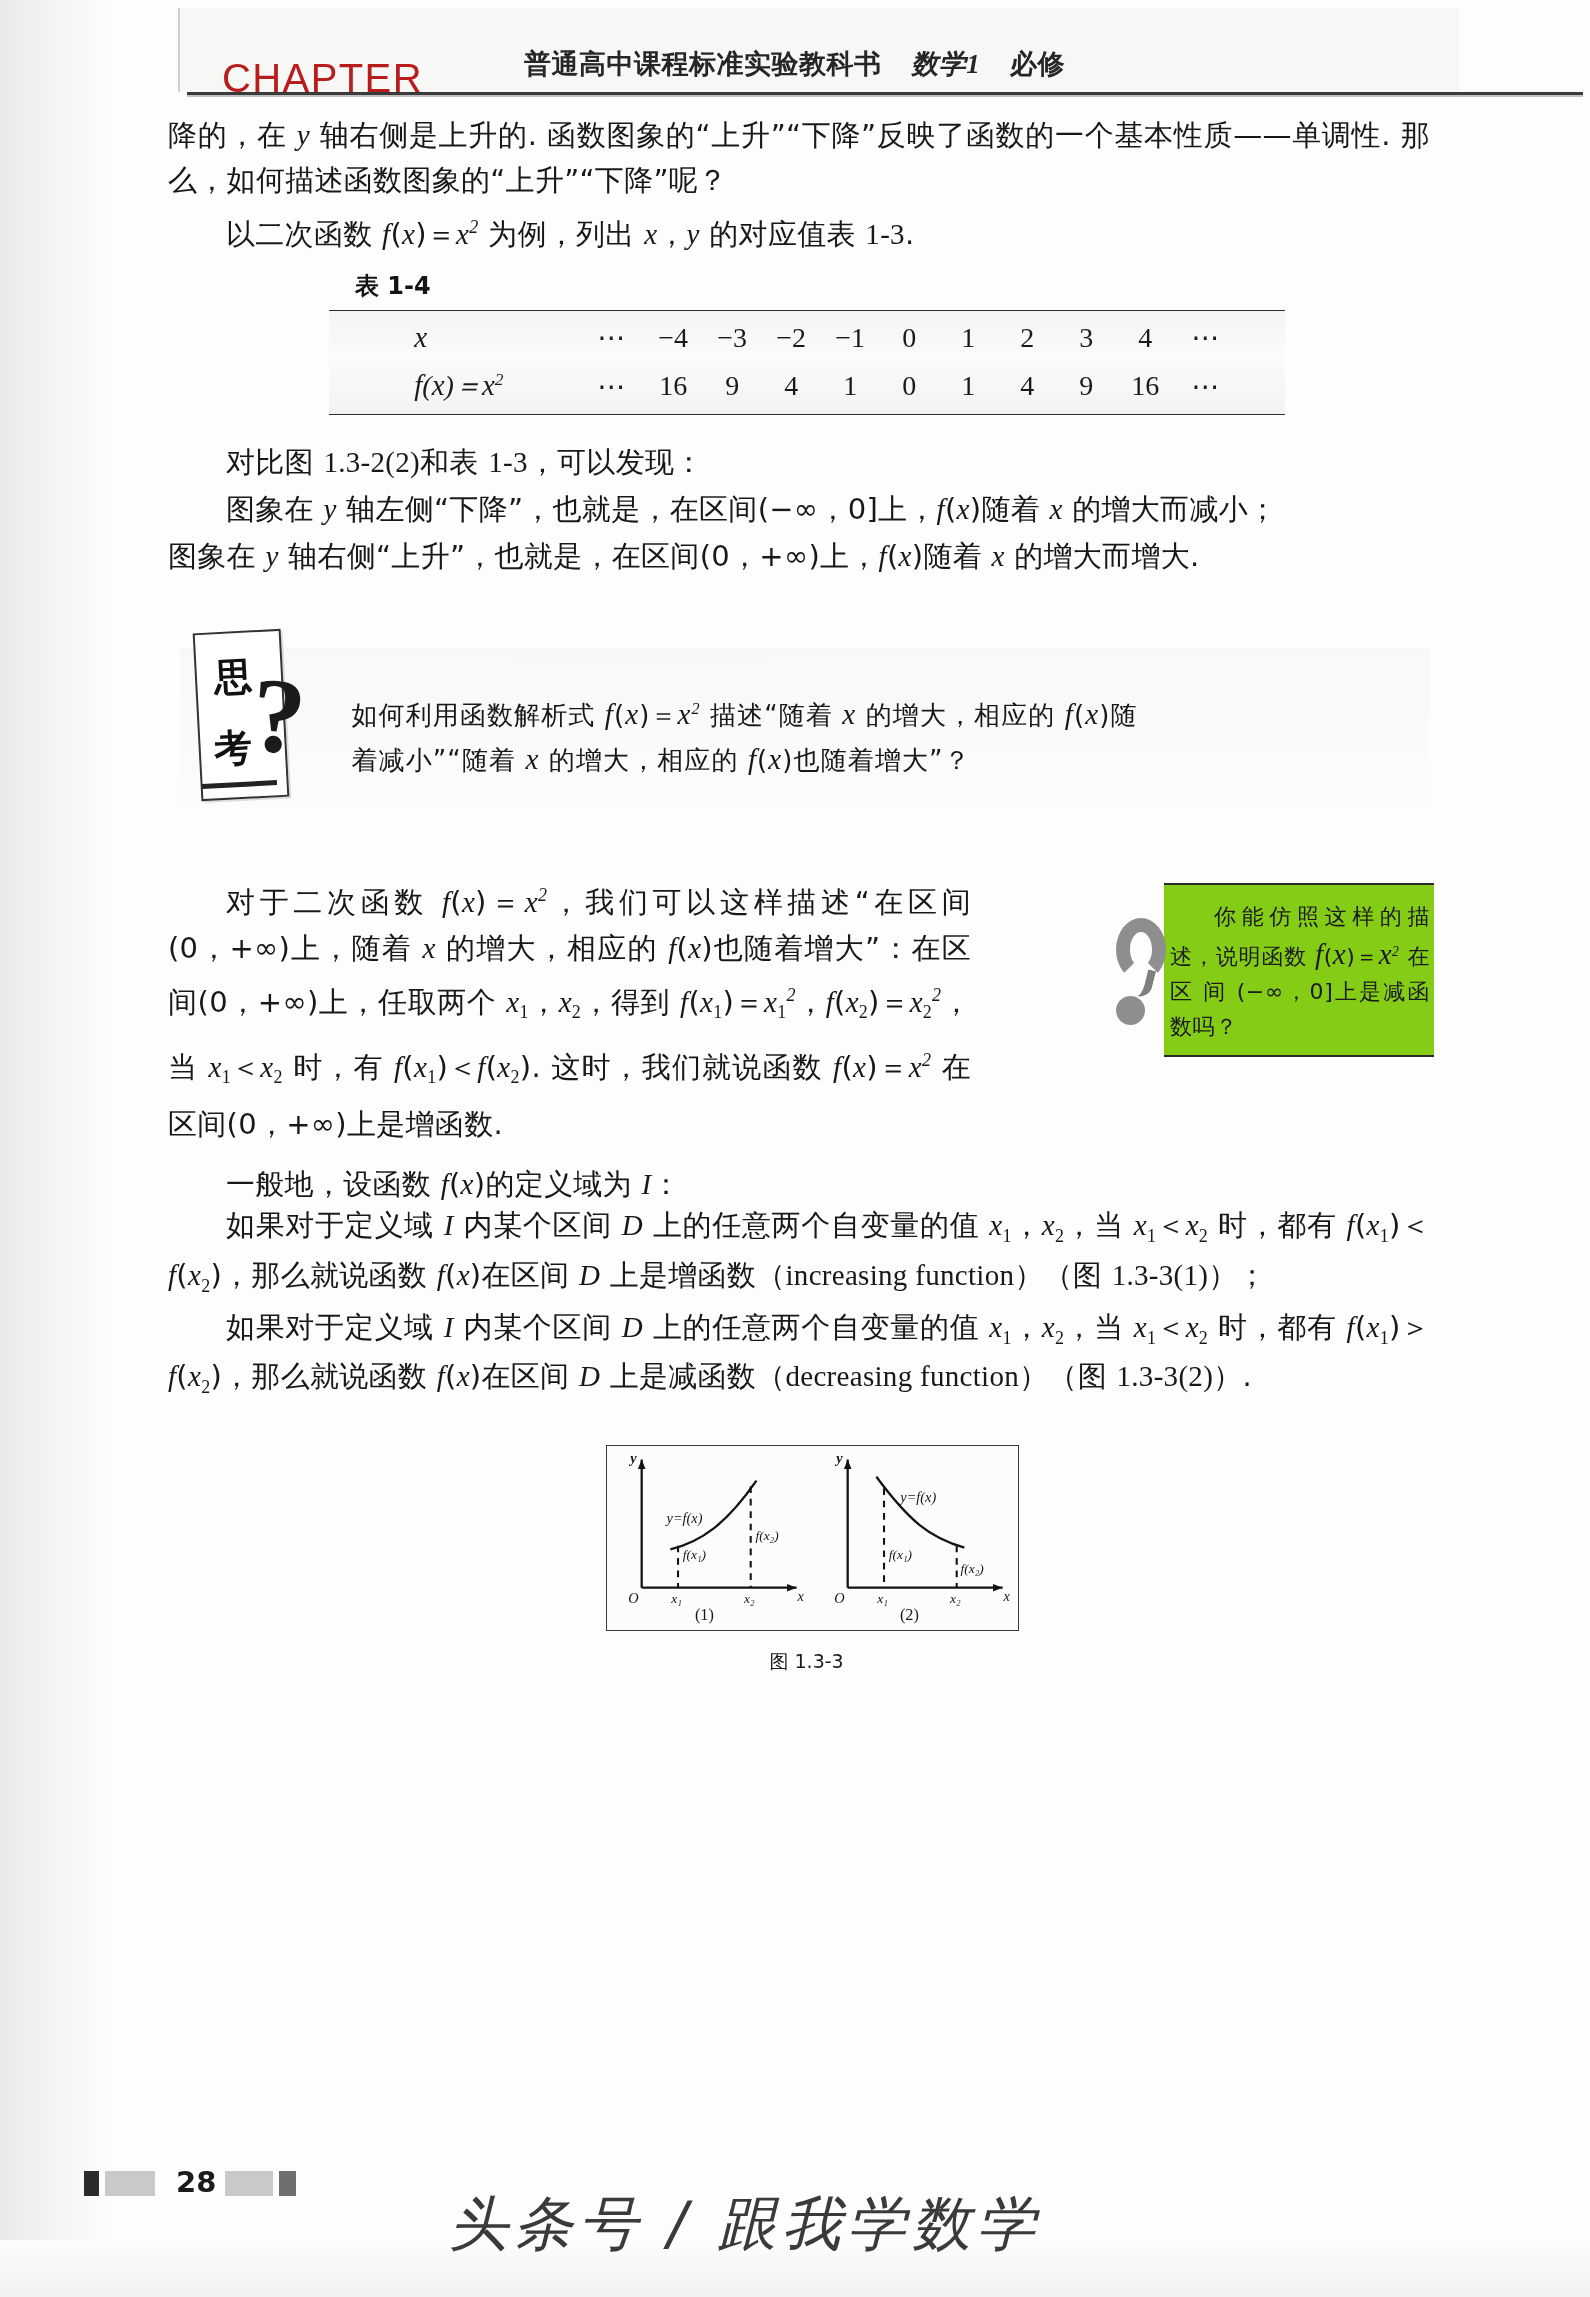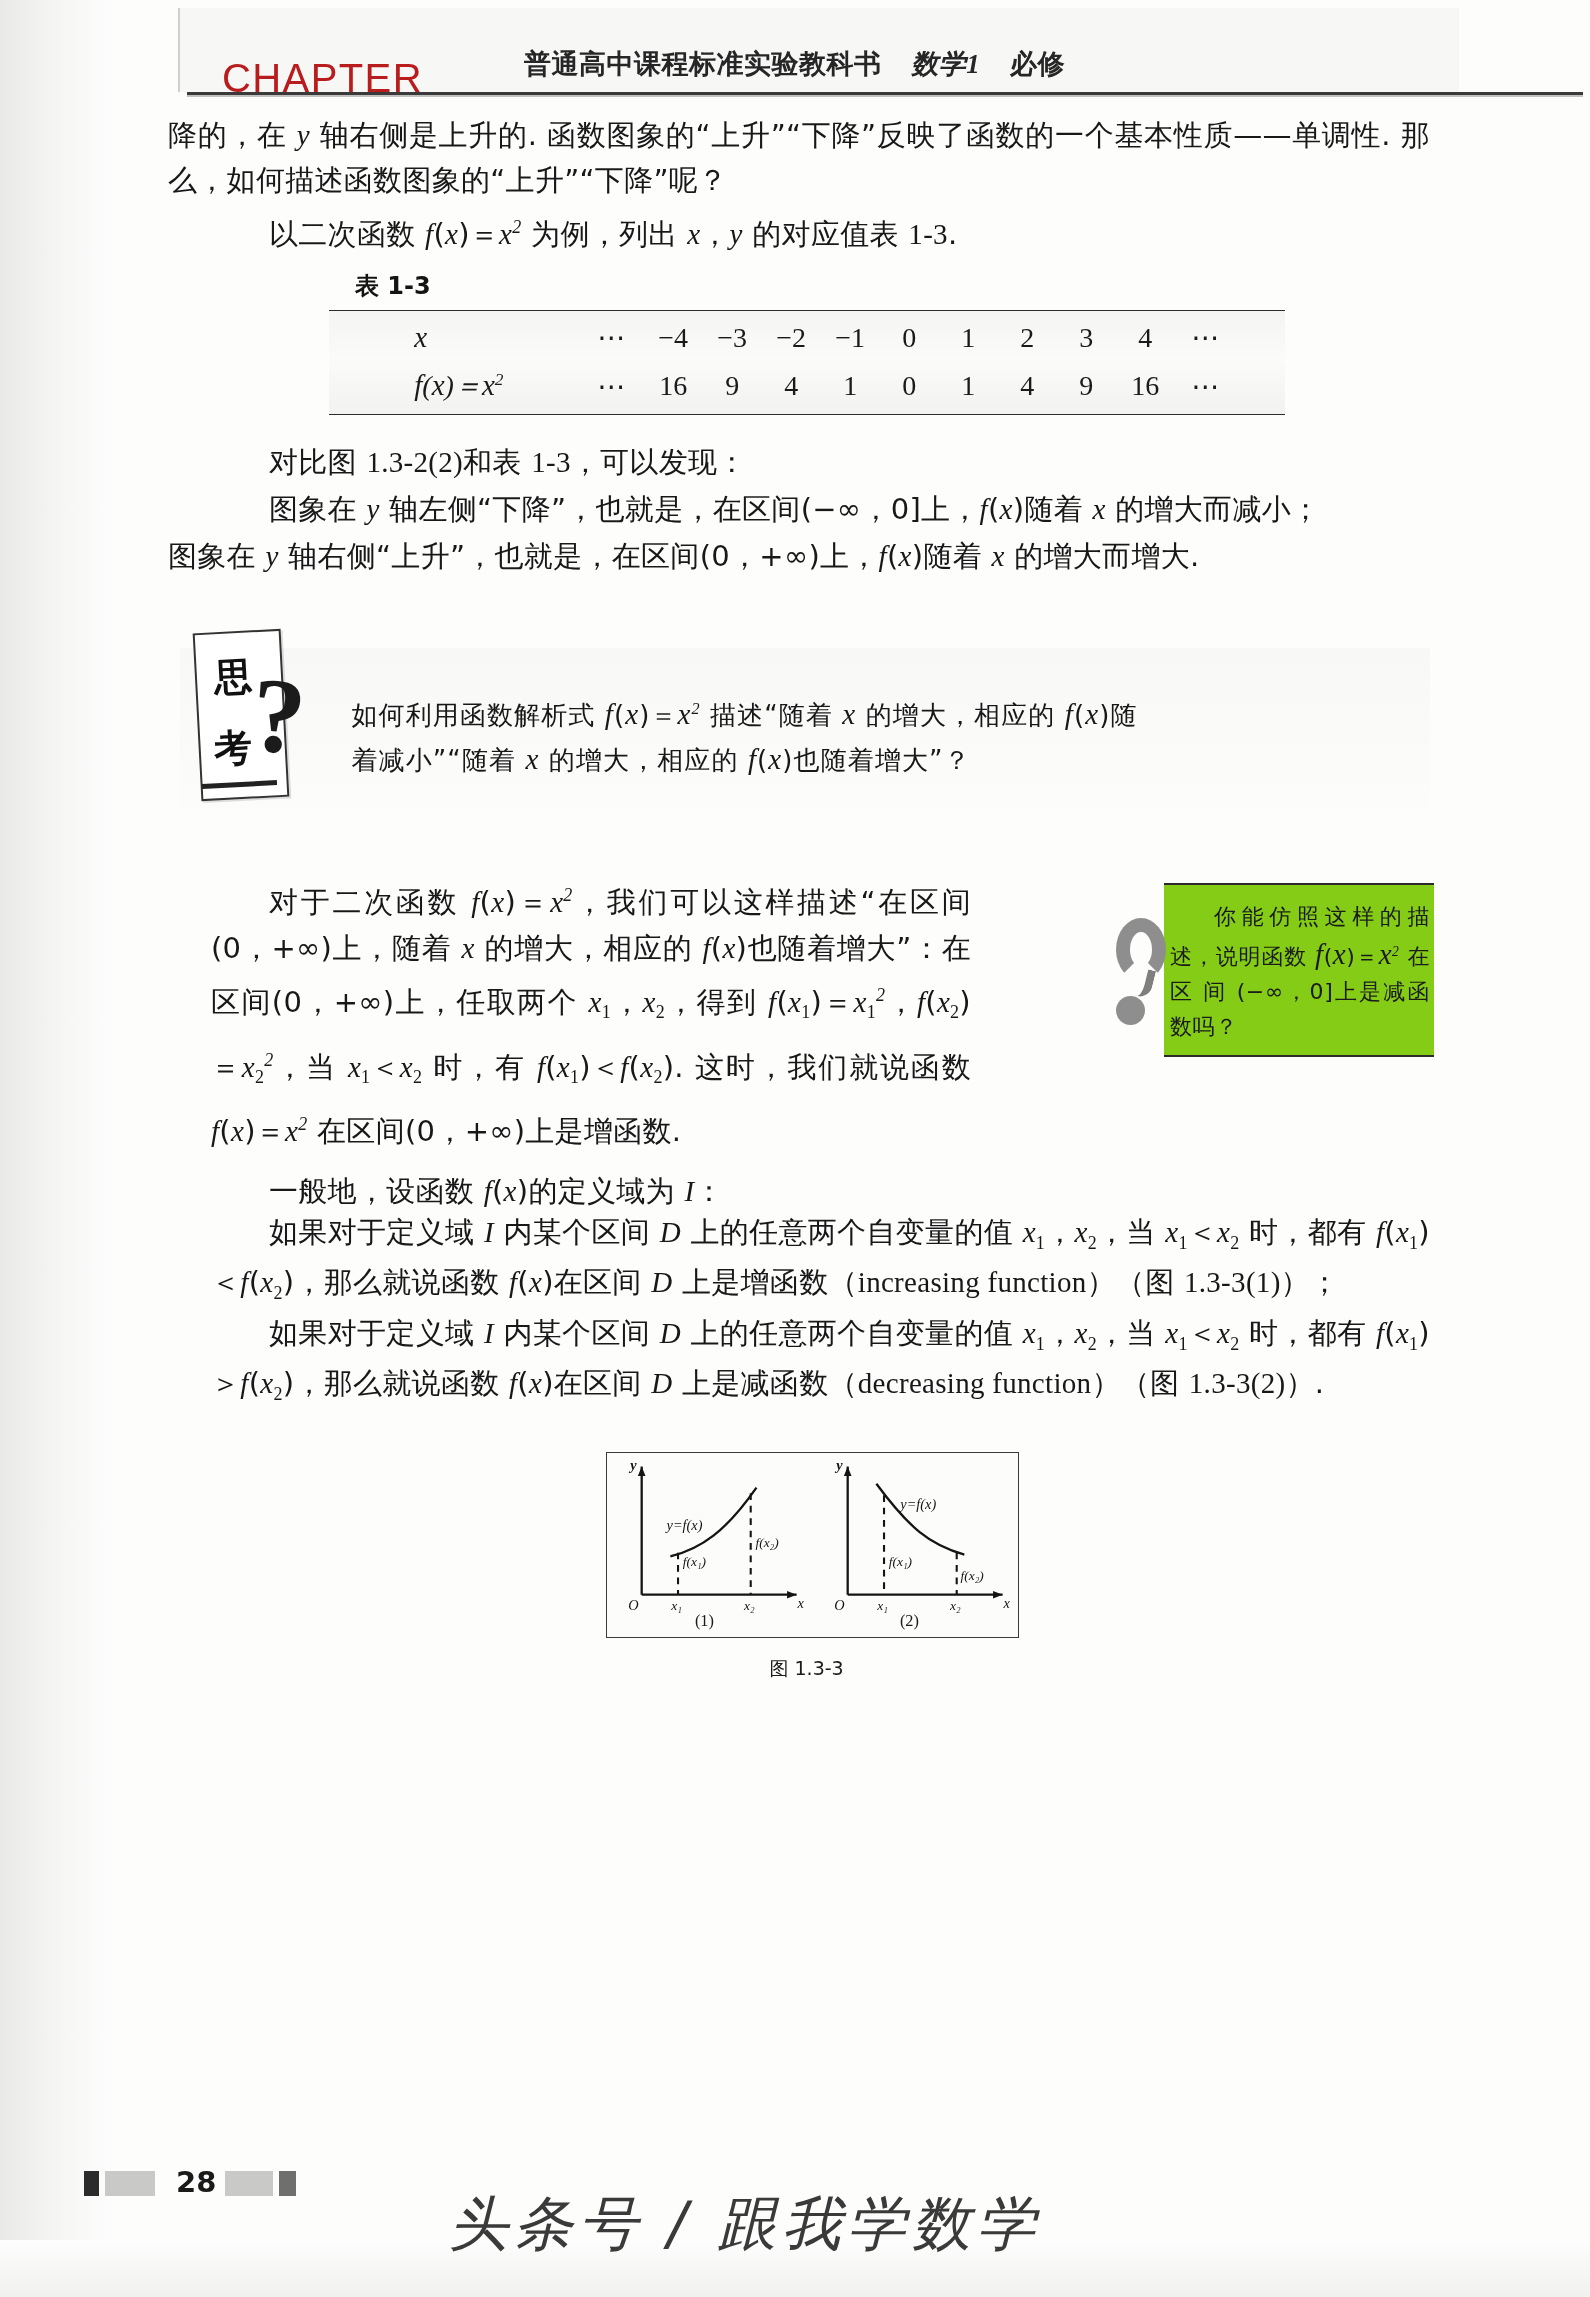--- a/index.html
+++ b/index.html
@@ -74,21 +74,21 @@
   }
   p.body {
     margin: 0 0 1.9px 0;
     font-size: 29px;
     line-height: 45px;
     font-family: "DejaVu Sans", "Liberation Sans", sans-serif;
     letter-spacing: 0.3px;
     text-align: justify;
     color: #181818;
   }
-  p.indent { text-indent: 2em; margin-left: 43px; }
+  p.indent { text-indent: 2em; }
   .mi { font-family: "Liberation Serif","DejaVu Serif",serif; font-style: italic; font-size: 29px; }
   .mn { font-family: "Liberation Serif","DejaVu Serif",serif; font-style: normal; font-size: 29px; }
   .mrm { font-family: "Liberation Serif","DejaVu Serif",serif; font-style: normal; }
   sup.sb { font-size: 0.62em; vertical-align: super; font-family:"Liberation Serif",serif; font-style: italic;}
   sub.sb { font-size: 0.62em; vertical-align: sub; font-family:"Liberation Serif",serif; font-style: normal;}
 
   
   .table-caption {
     margin: 13.4px 0 7.6px 187px;
     font-family: "DejaVu Sans","Liberation Sans",sans-serif;
@@ -301,21 +301,21 @@
   <span>普通高中课程标准实验教科书</span>&nbsp;&nbsp;&nbsp;<span class="vol">数学1</span>&nbsp;&nbsp;&nbsp;<span>必修</span>
 </div>
 <div class="header-rule"></div>
 
 <div class="content">
 
   <p class="body">降的，在 <span class="mi">y</span> 轴右侧是上升的. 函数图象的“上升”“下降”反映了函数的一个基本性质——单调性. 那么，如何描述函数图象的“上升”“下降”呢？</p>
 
   <p class="body indent">以二次函数 <span class="mi">f</span>(<span class="mi">x</span>)＝<span class="mi">x</span><sup class="sb">2</sup> 为例，列出 <span class="mi">x</span>，<span class="mi">y</span> 的对应值表 <span class="mn">1-3</span>.</p>
 
-  <div class="table-caption">表 1-3</div>
+  <div class="table-caption">表 1-4</div>
   <div class="tbl-wrap">
     <table class="vals">
       <tbody>
           <tr>
         <td class="rowhead"><span class="mi">x</span></td>
         <td class="dots">⋯</td>
         <td>−4</td>
         <td>−3</td>
         <td>−2</td>
         <td>−1</td>

